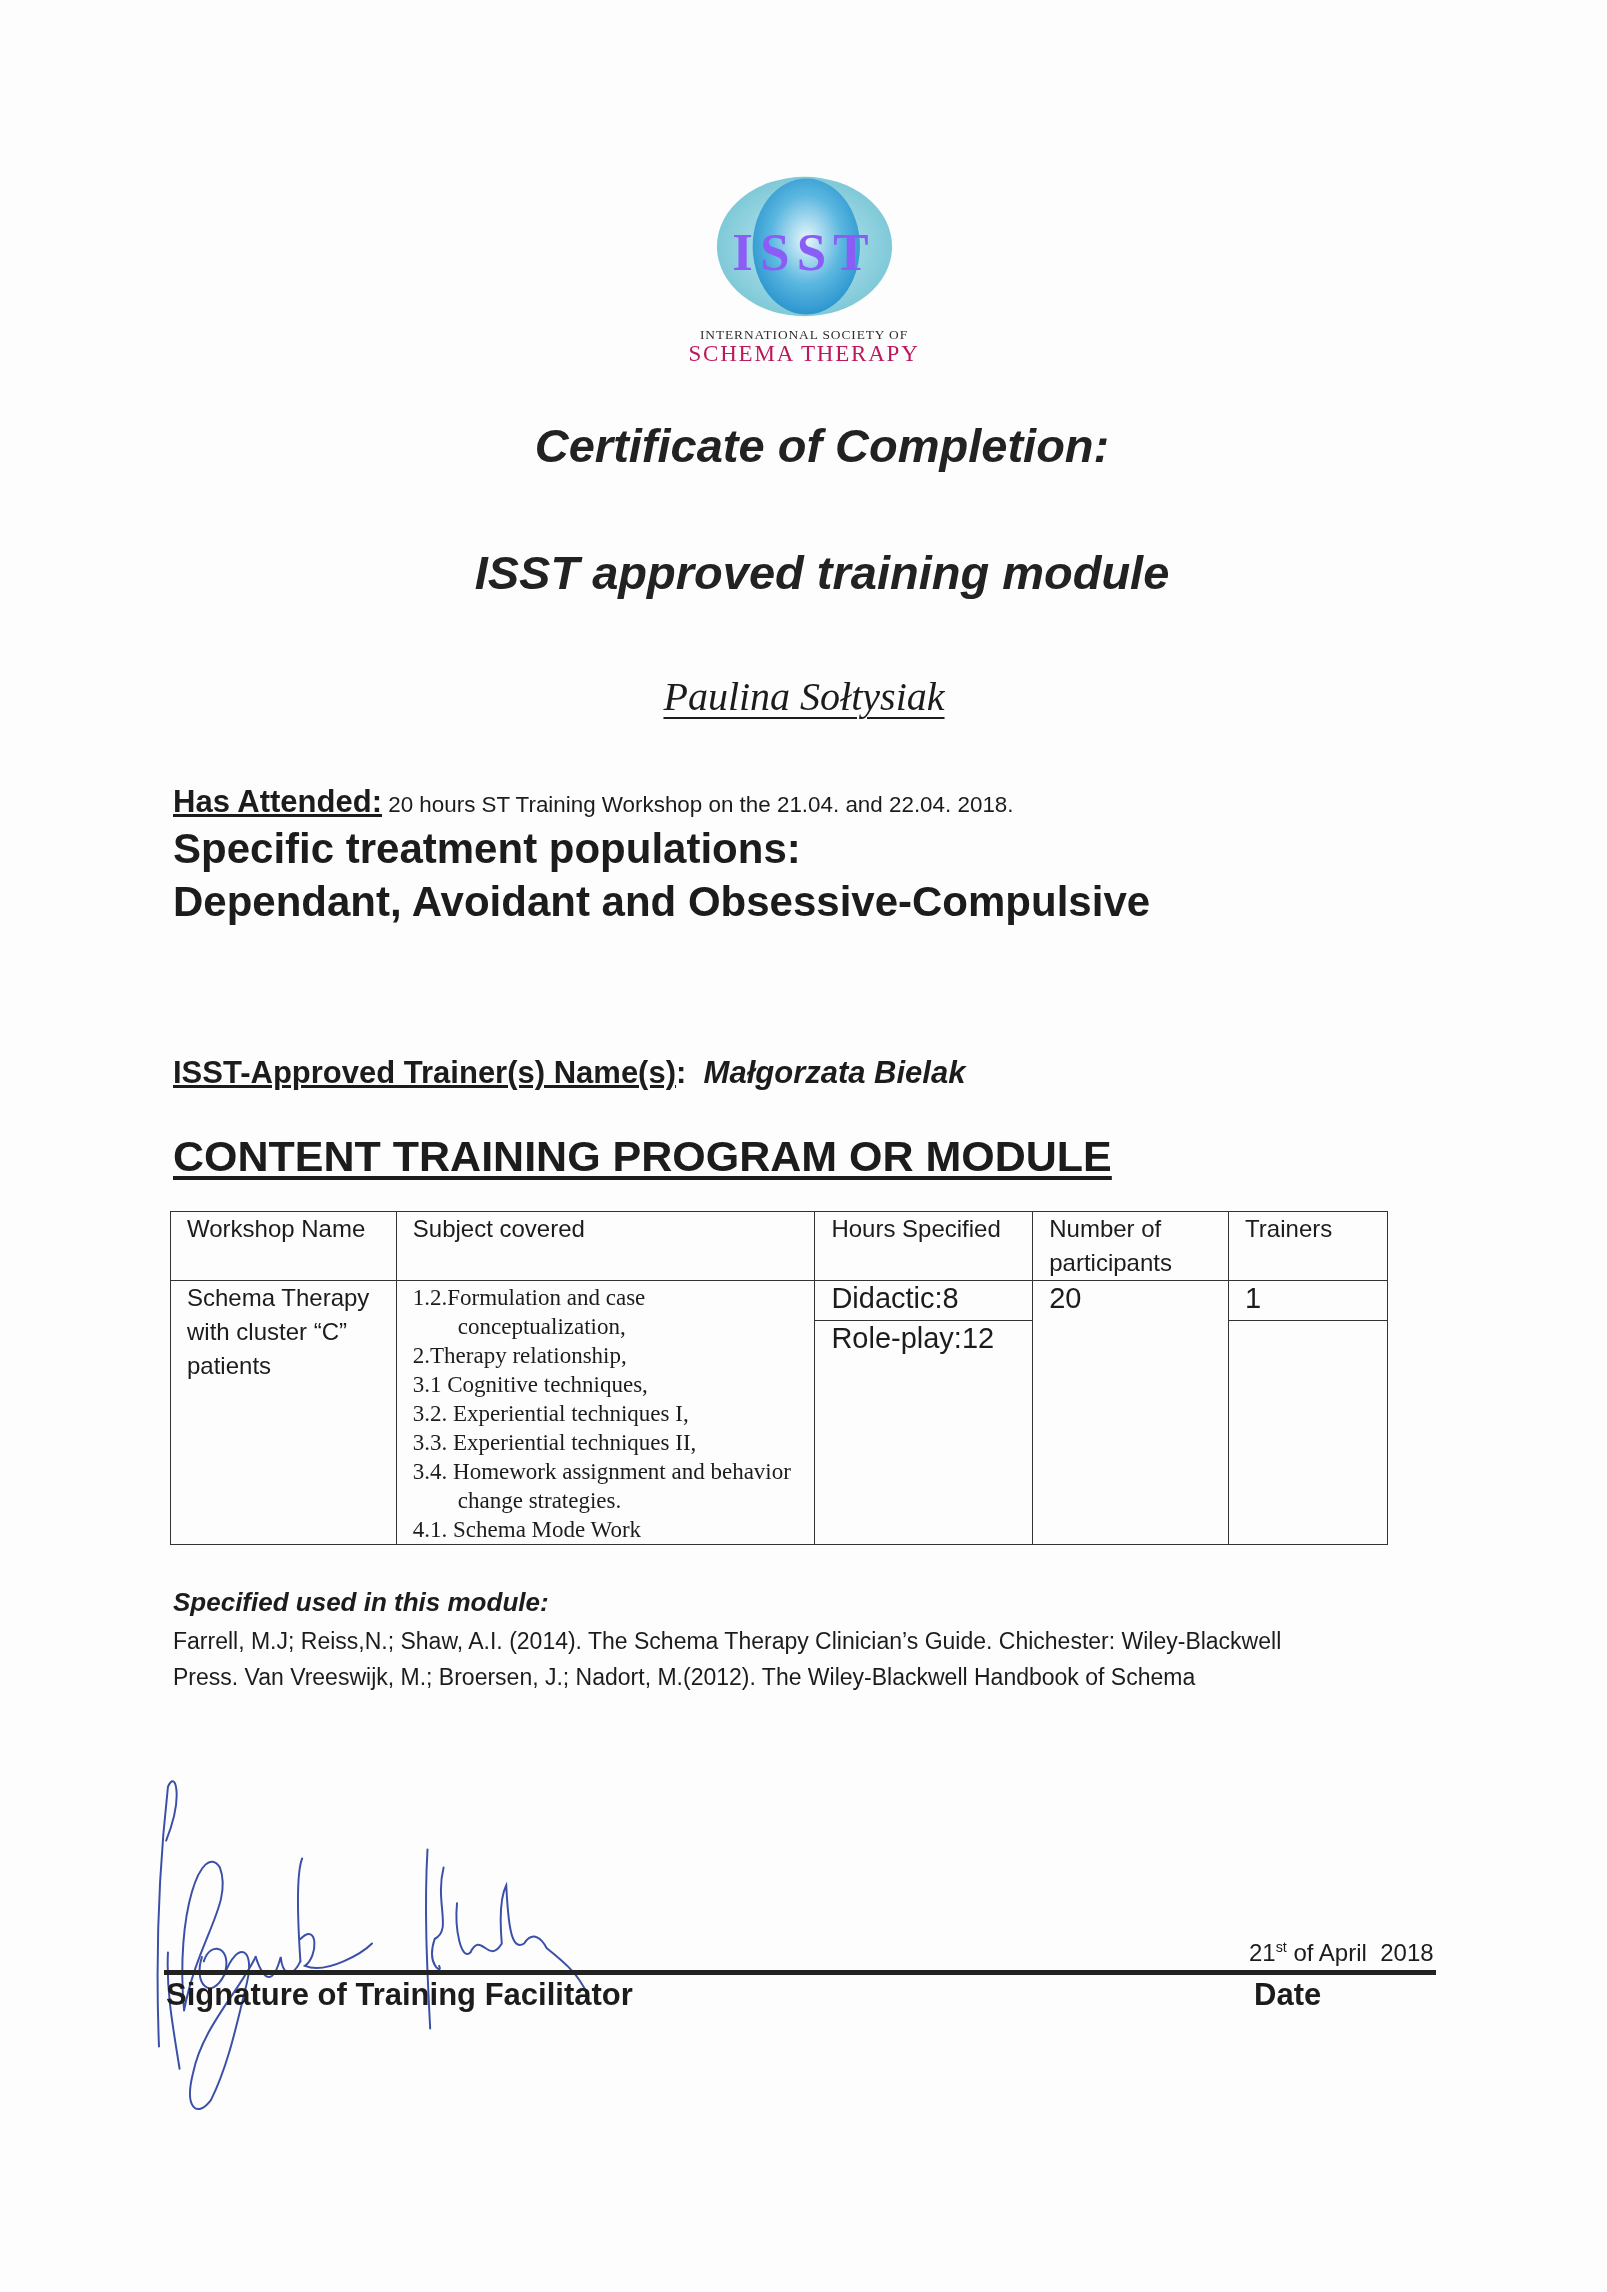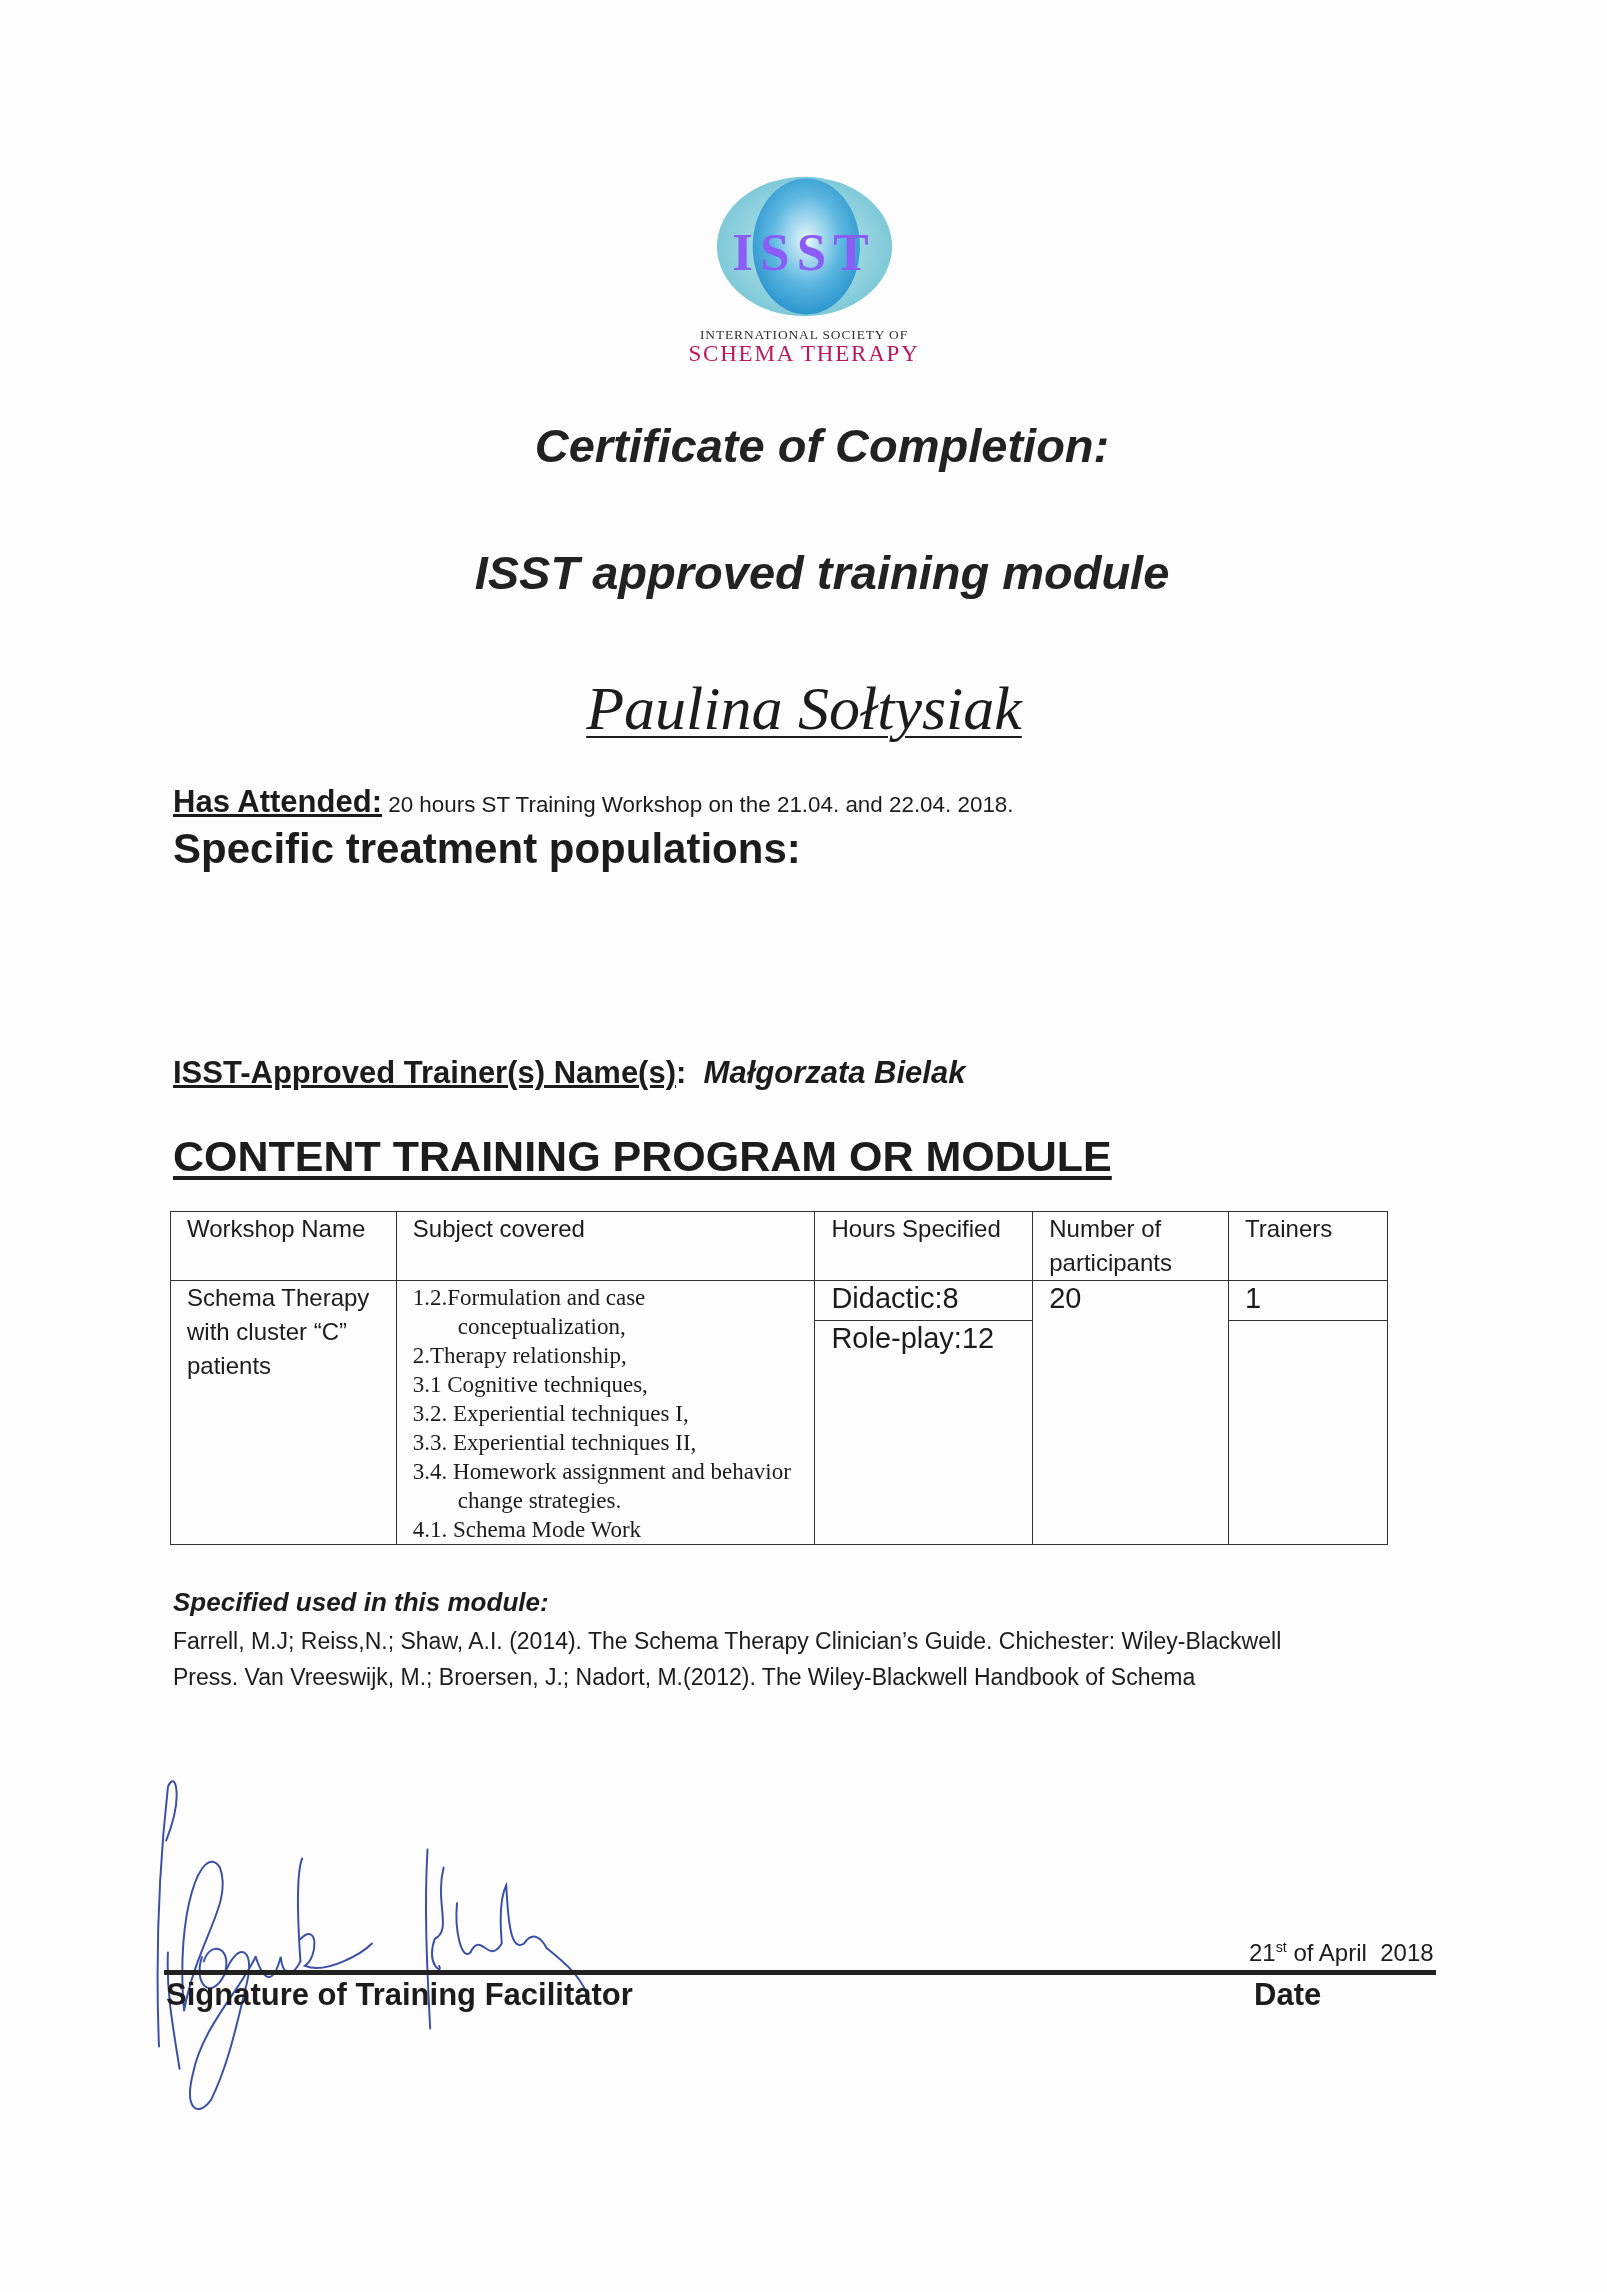--- a/index.html
+++ b/index.html
@@ -29,21 +29,21 @@
   }
 
   .title {
     left: 0; width: 1608px; text-align: center;
     font-style: italic; font-weight: bold; font-size: 47px; color: #222;
   }
   #cert-title { top: 418px; left: 18px; }
   #module-title { top: 545px; left: 18px; }
   #recipient {
     top: 673px; left: 0; width: 1608px; text-align: center;
-    font-family: "Liberation Serif", serif; font-style: italic; font-size: 62px;
+    font-family: "Liberation Serif", serif; font-style: italic; font-size: 40px;
   }
   #recipient span { text-decoration: underline; text-decoration-thickness: 1.8px; text-underline-offset: 7.2px; }
 
   #attended { left: 173px; top: 784px; font-size: 22.4px; }
   #attended .lbl { font-weight: bold; font-size: 31px; text-decoration: underline; text-decoration-thickness: 2.7px; }
 
   #populations { left: 173px; top: 822px; font-weight: bold; font-size: 42px; line-height: 53px; }
 
   #trainer-line { left: 173px; top: 1055px; font-size: 31px; }
   #trainer-line .lbl { font-weight: bold; text-decoration: underline; text-decoration-thickness: 2.7px; }
@@ -109,20 +109,21 @@
 </div>
 
 <div id="cert-title" class="abs title">Certificate of Completion:</div>
 <div id="module-title" class="abs title">ISST approved training module</div>
 <div id="recipient" class="abs"><span>Paulina Sołtysiak</span></div>
 
 <div id="attended" class="abs"><span class="lbl">Has Attended:</span><span> 20 hours ST Training Workshop on the 21.04. and 22.04. 2018.</span></div>
 
 <div id="populations" class="abs">
   <div>Specific treatment populations:</div>
+  <div>Dependant, Avoidant and Obsessive-Compulsive</div>
 </div>
 
 <div id="trainer-line" class="abs"><span class="lbl">ISST-Approved Trainer(s) Name(s)</span><span style="font-weight:bold;white-space:pre">:  </span><span class="val">Małgorzata Bielak</span></div>
 
 <div id="content-heading" class="abs">CONTENT TRAINING PROGRAM OR MODULE</div>
 
 <table id="program-table" class="abs">
   <colgroup>
     <col style="width:226px">
       <col style="width:419px">

